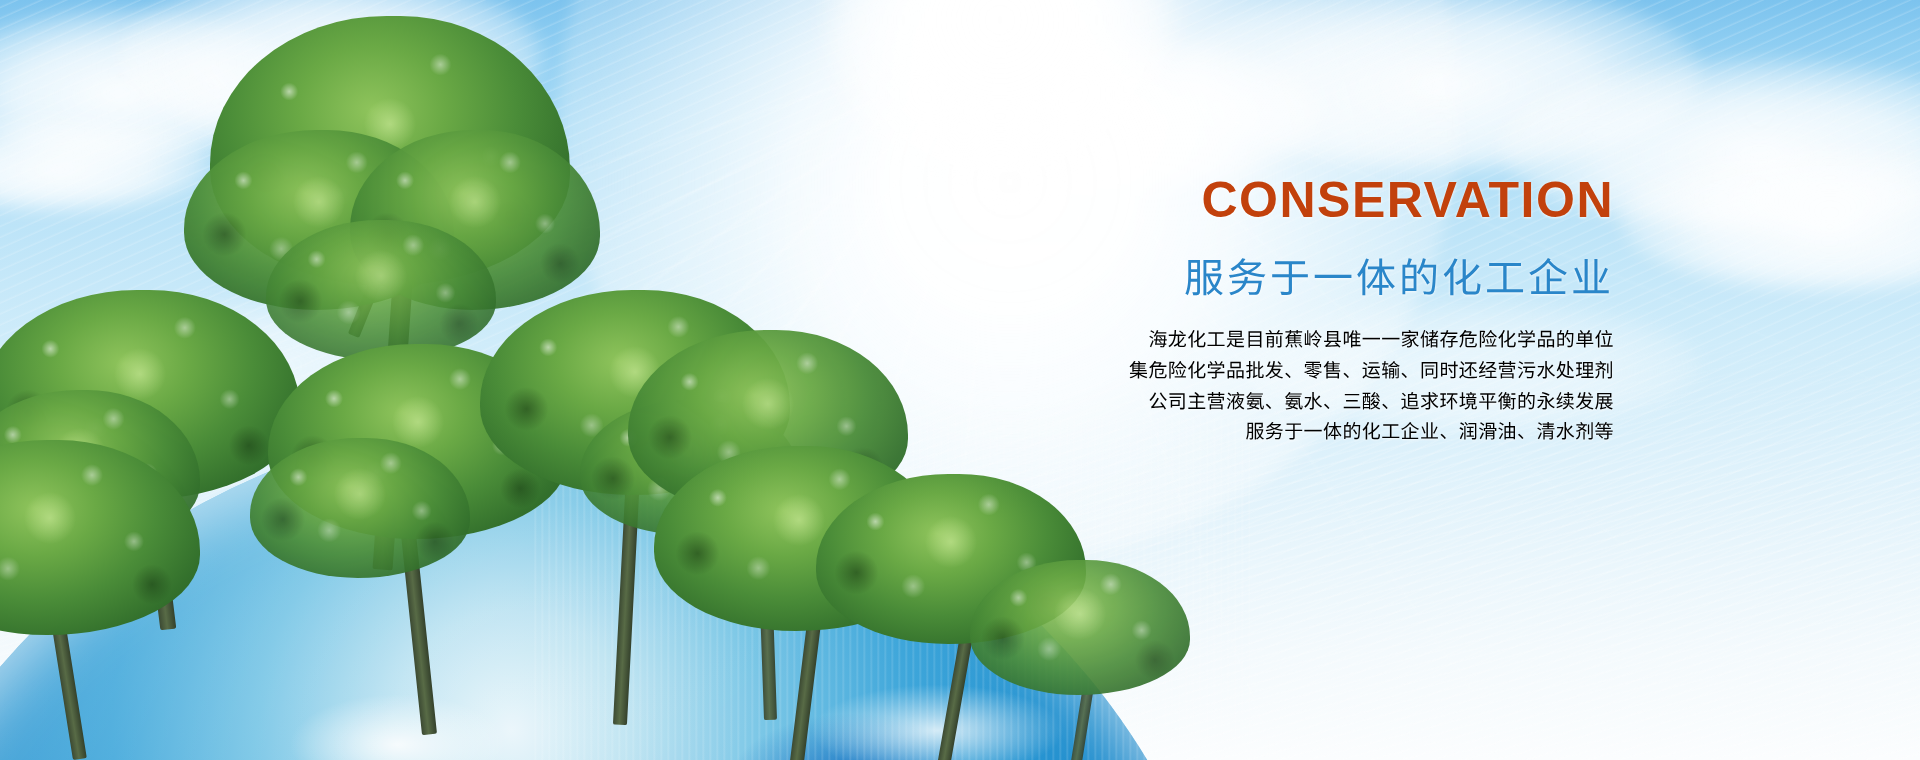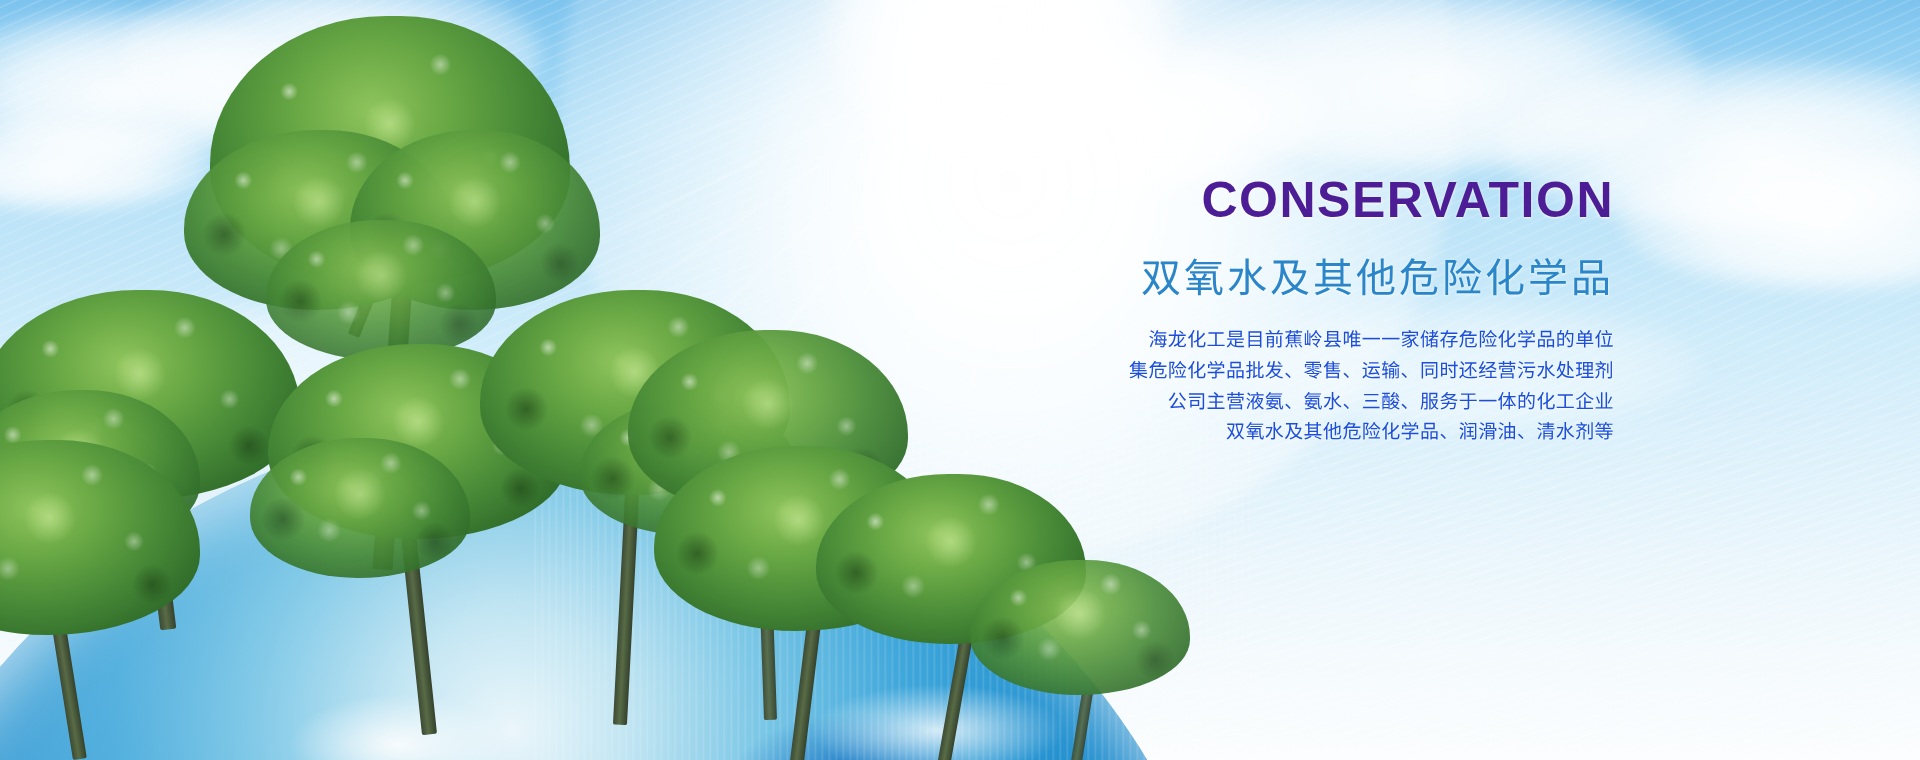--- a/index.html
+++ b/index.html
@@ -244,41 +244,41 @@
 
   
   .copy {
     position: absolute;
     right: 306px;
     top: 170px;
     width: 560px;
     text-align: right;
   }
   .headline {
-    color: #4c1d95;
+    color: #c2410c;
     font-size: 50px;
     font-weight: 700;
     letter-spacing: 1.5px;
     line-height: 1.22;
     text-shadow: 0 1px 3px rgba(255,255,255,0.85);
     margin: 0;
   }
   .headline .line { display: block; }
   .subtitle {
     margin: 22px 0 0 0;
     color: #2a86c9;
     font-size: 40px;
     font-weight: 400;
     letter-spacing: 3px;
     line-height: 1.25;
     text-shadow: 0 1px 3px rgba(255,255,255,0.8);
   }
   .desc {
     margin: 22px 0 0 0;
-    color: #1d4ed8;
+    color: #000000;
     font-size: 19px;
     line-height: 1.62;
     letter-spacing: 0.4px;
     text-shadow: 0 1px 2px rgba(255,255,255,0.75);
   }
   .desc .line { display: block; white-space: nowrap; }
 </style>
 </head>
 <body>
 
@@ -381,24 +381,24 @@
     </div>
 
   </div>
 
   <div class="copy">
 
     <h1 class="headline">
       <span class="line">CONSERVATION</span>
     </h1>
 
-    <p class="subtitle">双氧水及其他危险化学品</p>
+    <p class="subtitle">服务于一体的化工企业</p>
 
     <div class="desc">
       <span class="line">海龙化工是目前蕉岭县唯一一家储存危险化学品的单位</span>
       <span class="line">集危险化学品批发、零售、运输、同时还经营污水处理剂</span>
-      <span class="line">公司主营液氨、氨水、三酸、服务于一体的化工企业</span>
-      <span class="line">双氧水及其他危险化学品、润滑油、清水剂等</span>
+      <span class="line">公司主营液氨、氨水、三酸、追求环境平衡的永续发展</span>
+      <span class="line">服务于一体的化工企业、润滑油、清水剂等</span>
     </div>
 
   </div>
 
 </div>
 
 </body></html>

